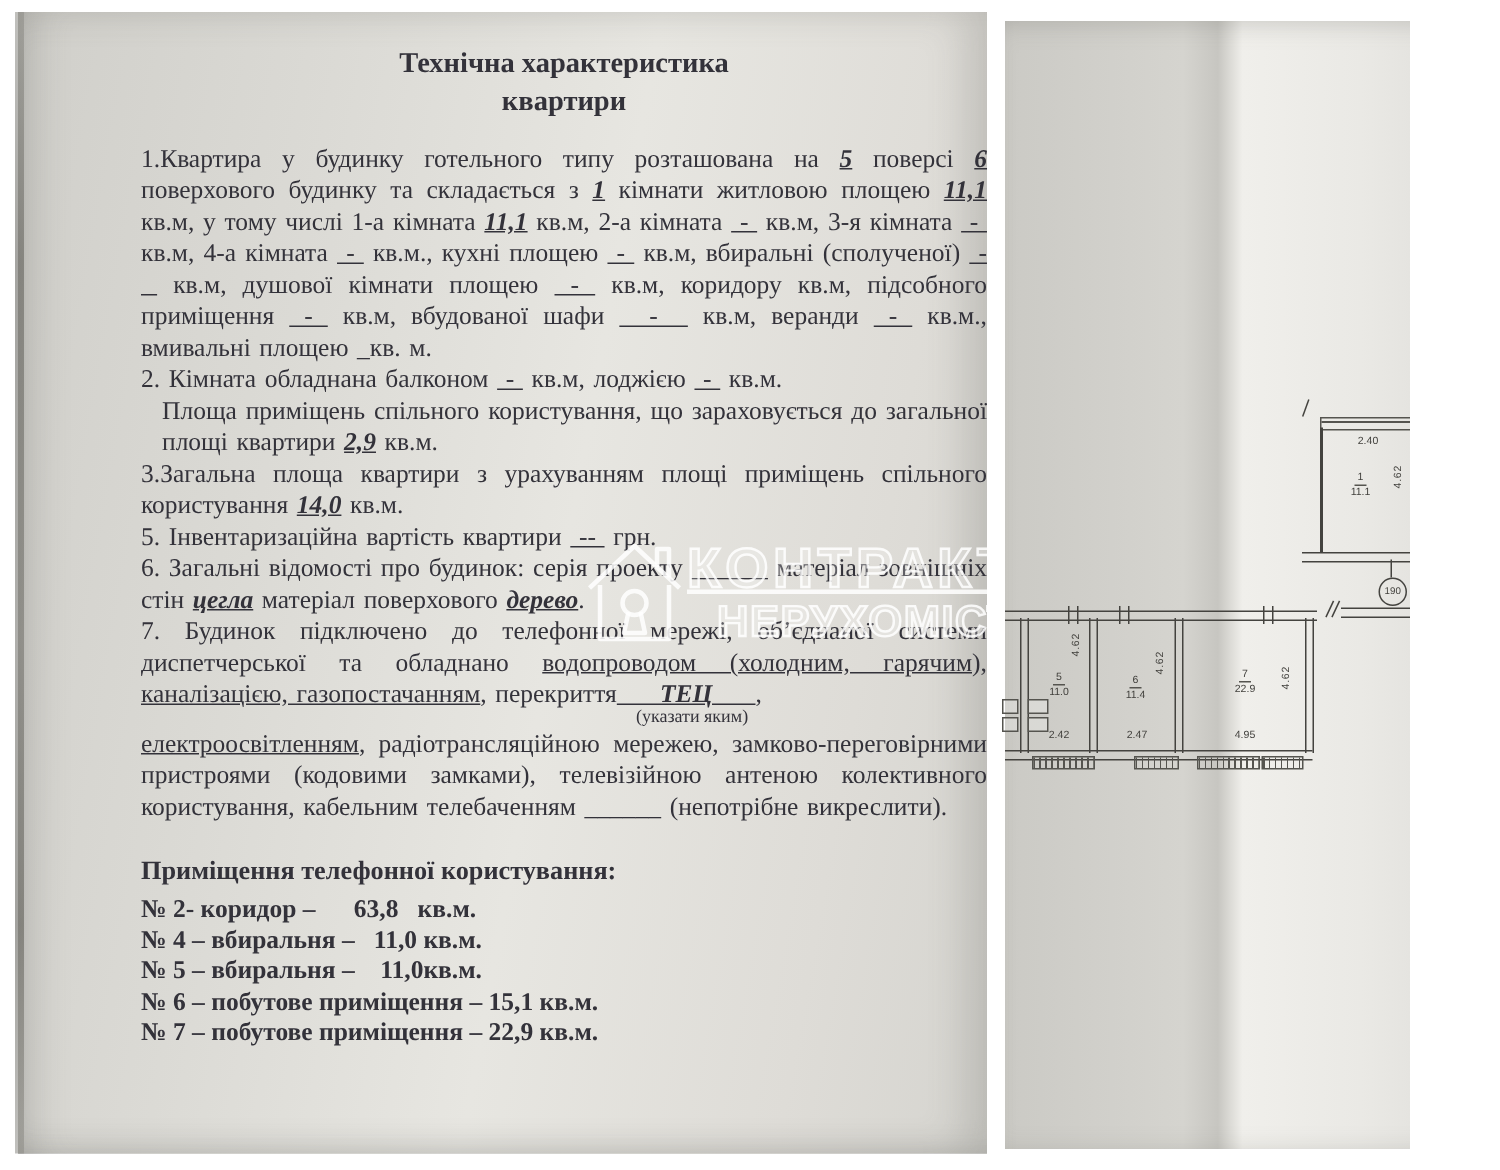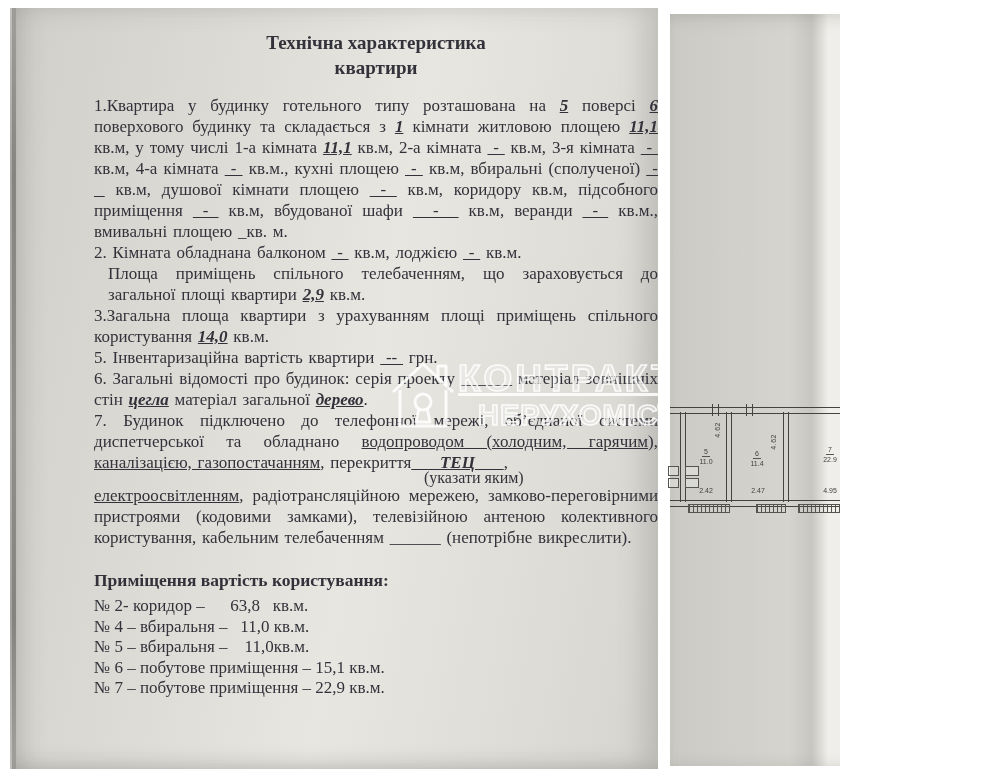--- a/index.html
+++ b/index.html
@@ -1,38 +1,38 @@
 <!DOCTYPE html>
 <html><head>
 <meta charset="utf-8">
 <style>
   html,body{margin:0;padding:0;background:#fff;}
-  .canvas{position:relative;width:840px;height:780px;background:#ffffff;overflow:hidden;
+  .canvas{position:relative;width:940px;height:780px;background:#ffffff;overflow:hidden;
           font-family:"Liberation Serif", serif;}
 
   
   .page-left{position:absolute;left:12px;top:8px;width:646px;height:761px;
     background:linear-gradient(100deg,#d0cfca 0%,#dbdad5 28%,#e7e6e1 55%,#dedcd7 82%,#d5d4cf 100%);
     box-shadow:inset -16px 0 24px rgba(95,95,88,.20), inset 26px 0 26px -18px rgba(95,95,88,.28),
                inset 0 -14px 20px -14px rgba(95,95,88,.18);}
   .left-edge{position:absolute;left:-2px;top:0;width:6px;height:100%;
     background:linear-gradient(180deg,#8d8c86 0%,#5b5a54 22%,#6e6d67 55%,#57564f 80%,#8d8c86 100%);
     opacity:.55;}
   .doc{position:absolute;left:82px;top:22px;width:564px;color:#33323a;
        font-size:17px;line-height:21px;}
   .doc p{margin:0;text-align:justify;word-spacing:1.5px;}
   .title{font-weight:bold;text-align:center;font-size:19px;line-height:25px;margin:0 0 15px 0;}
   .seg-fill{font-weight:bold;font-style:italic;text-decoration:underline;}
   .seg-blank{text-decoration:underline;}
   .seg-ul{text-decoration:underline;}
   p.indent{padding-left:14px;}
-  p.note{font-size:16px;line-height:13px;padding-left:330px;text-align:left;
+  p.note{font-size:12px;line-height:13px;padding-left:330px;text-align:left;
          margin-top:-2px;margin-bottom:1px;word-spacing:0;}
   .common-header{font-weight:bold;margin-top:22px;margin-bottom:5px;font-size:17.5px;}
-  .cl{font-size:17px;line-height:20.5px;}
+  .cl{font-size:17px;line-height:20.5px;font-weight:bold;}
 
   
   .watermark{position:absolute;left:318px;top:336px;width:330px;height:105px;pointer-events:none;
              font-family:"Liberation Sans",sans-serif;font-weight:bold;}
   .wm-text{position:absolute;color:rgba(255,255,255,0.22);
            -webkit-text-stroke:1.6px rgba(255,255,255,0.85);letter-spacing:3px;}
   .wm1{left:128px;top:14px;font-size:37px;text-decoration:underline;}
   .wm2{left:148px;top:55px;font-size:29px;letter-spacing:1px;}
   .wm-house{position:absolute;left:58px;top:12px;}
 
@@ -61,29 +61,29 @@
     <div class="left-edge"></div>
 
     <div class="doc">
       <div class="title">
         <div>Технічна характеристика</div>
         <div>квартири</div>
       </div>
       <div id="paragraphs">
           <p><span>1.Квартира у будинку готельного  типу розташована на </span><span class="seg-fill">5</span><span> поверсі </span><span class="seg-fill">6</span><span> поверхового будинку та складається з </span><span class="seg-fill">1</span><span> кімнати житловою площею </span><span class="seg-fill">11,1</span><span> кв.м, у тому числі 1-а кімната </span><span class="seg-fill">11,1</span><span> кв.м,  2-а кімната </span><span class="seg-blank">&nbsp;-&nbsp;</span><span> кв.м,  3-я кімната </span><span class="seg-blank">&nbsp;-&nbsp;</span><span> кв.м, 4-а кімната </span><span class="seg-blank">&nbsp;-&nbsp;</span><span> кв.м., кухні площею </span><span class="seg-blank">&nbsp;-&nbsp;</span><span> кв.м, вбиральні (сполученої)  </span><span class="seg-blank">&nbsp;-&nbsp;</span><span> кв.м, душової кімнати площею </span><span class="seg-blank">&nbsp;-&nbsp;</span><span> кв.м, коридору кв.м, підсобного приміщення </span><span class="seg-blank">&nbsp;-&nbsp;</span><span> кв.м, вбудованої шафи </span><span class="seg-blank">&nbsp;&nbsp;-&nbsp;&nbsp;</span><span> кв.м, веранди </span><span class="seg-blank">&nbsp;-&nbsp;</span><span> кв.м., вмивальні площею _кв. м.</span></p>
           <p><span>2. Кімната обладнана балконом </span><span class="seg-blank">&nbsp;-&nbsp;</span><span> кв.м, лоджією </span><span class="seg-blank">&nbsp;-&nbsp;</span><span> кв.м.</span></p>
-          <p class="indent"><span>Площа приміщень спільного телебаченням, що зараховується до загальної площі квартири </span><span class="seg-fill">2,9</span><span> кв.м.</span></p>
+          <p class="indent"><span>Площа приміщень спільного користування, що зараховується до загальної площі квартири </span><span class="seg-fill">2,9</span><span> кв.м.</span></p>
           <p><span>3.Загальна площа квартири з урахуванням площі приміщень спільного користування </span><span class="seg-fill">14,0</span><span> кв.м.</span></p>
           <p><span>5. Інвентаризаційна вартість квартири </span><span class="seg-blank">&nbsp;--&nbsp;</span><span> грн.</span></p>
-          <p><span>6. Загальні відомості про будинок: серія проекту ______ матеріал зовнішніх стін </span><span class="seg-fill">цегла</span><span> матеріал загальної </span><span class="seg-fill">дерево</span><span>.</span></p>
+          <p><span>6. Загальні відомості про будинок: серія проекту ______ матеріал зовнішніх стін </span><span class="seg-fill">цегла</span><span> матеріал поверхового </span><span class="seg-fill">дерево</span><span>.</span></p>
           <p><span>7. Будинок підключено до телефонної мережі, об’єднаної системи диспетчерської та обладнано </span><span class="seg-ul">водопроводом (холодним, гарячим), каналізацією, газопостачанням</span><span>, перекриття</span><span class="seg-fill">&nbsp;&nbsp;&nbsp;&nbsp;&nbsp;ТЕЦ&nbsp;&nbsp;&nbsp;&nbsp;&nbsp;</span><span>,</span></p>
           <p class="note"><span>(указати яким)</span></p>
           <p><span class="seg-ul">електроосвітленням</span><span>, радіотрансляційною мережею, замково-переговірними пристроями (кодовими замками), телевізійною антеною колективного користування, кабельним телебаченням ______ (непотрібне викреслити).</span></p>
         </div>
-      <div class="common-header">Приміщення вартість користування:</div>
+      <div class="common-header">Приміщення телефонної користування:</div>
       <div id="common-list">
           <div class="cl">№ 2- коридор –&nbsp;&nbsp;&nbsp;&nbsp;&nbsp;&nbsp;63,8&nbsp;&nbsp; кв.м.</div>
           <div class="cl">№ 4 – вбиральня – &nbsp; 11,0 кв.м.</div>
           <div class="cl">№ 5 – вбиральня – &nbsp;&nbsp; 11,0кв.м.</div>
           <div class="cl">№ 6 – побутове приміщення – 15,1 кв.м.</div>
           <div class="cl">№ 7 – побутове приміщення – 22,9 кв.м.</div>
         </div>
     </div>
 
     <div class="watermark">

